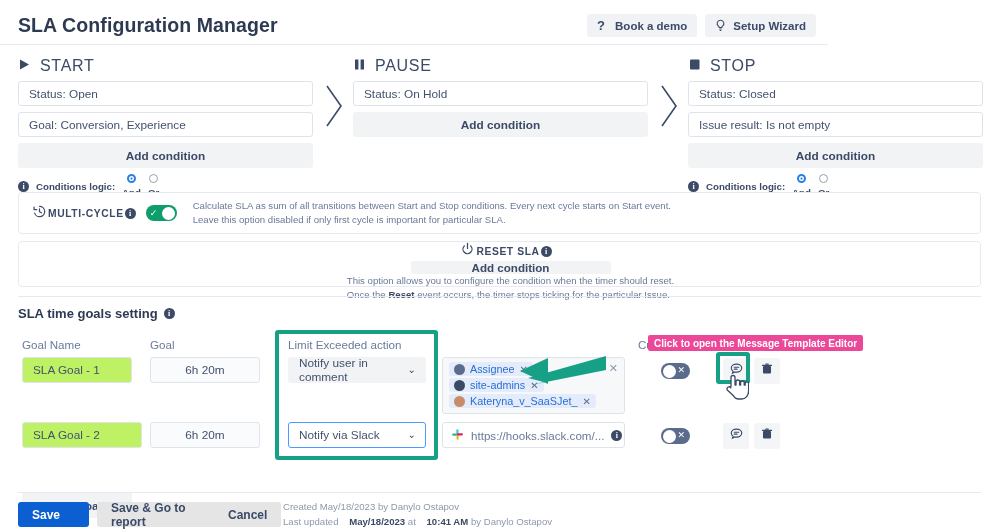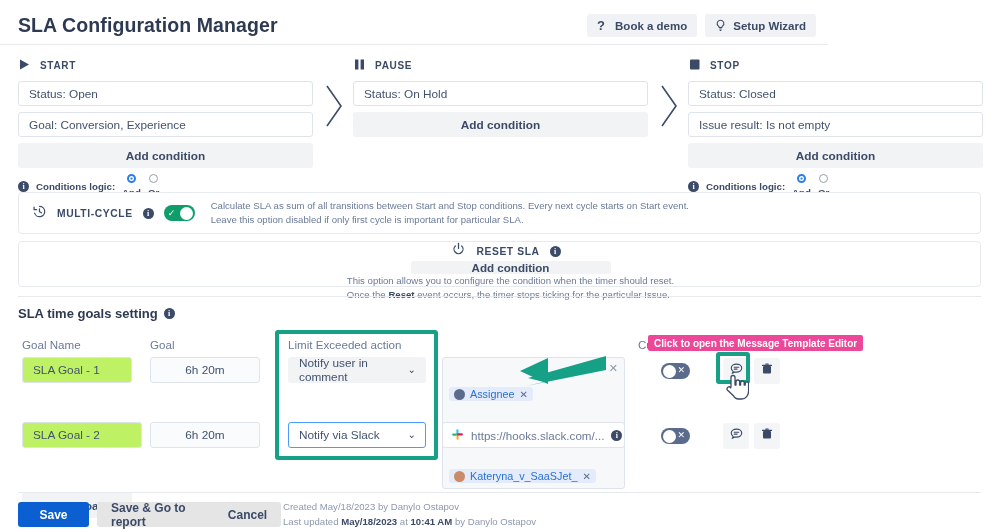--- a/index.html
+++ b/index.html
@@ -33,21 +33,21 @@
   .hbtn svg { display:block; }
 
   
   .flow { position:absolute; left:18px; top:56px; width:963px; height:130px; }
   .col { position:absolute; top:0; }
   .col-start { left:0; width:295px; }
   .col-pause { left:335px; width:295px; }
   .col-stop  { left:670px; width:295px; }
 
   .col-head { display:flex; align-items:center; gap:9px; height:19px; margin-bottom:6px; }
-  .col-head .lbl { font-size:10px; font-weight:700; letter-spacing:.7px; color:#3b4a66; }
+  .col-head .lbl { font-size:16px; font-weight:400; letter-spacing:.7px; color:#3b4a66; }
 
   .cond {
     height: 25px; border:1px solid #dfe3eb; border-radius:3px; background:#fff;
     display:flex; align-items:center; padding:0 10px;
     font-size: 11.8px; color:#42526e; margin-bottom:6px;
   }
   .addcond {
     height:25px; border-radius:3px; background:#f2f3f5;
     display:flex; align-items:center; justify-content:center;
     font-size:11.8px; font-weight:700; color:#3b4a66; cursor:pointer; margin-bottom:6px;
@@ -65,21 +65,21 @@
   .chev-sep { position:absolute; top:26px; }
 
   
   .band {
     position:absolute; left:18px; width:963px;
     border:1px solid #e6eaf0; border-radius:4px; background:#fff;
     display:flex; align-items:center;
   }
   .band-mc { top:192px; height:42px; }
   .band-rs { top:241px; height:46px;flex-direction:column; }
-  .band-label { display:flex; align-items:center; gap:10px; padding-left:13px; }
+  .band-label { display:flex; align-items:center; gap:1px; padding-left:13px; }
   .band-label .txt { font-size:10.3px; font-weight:700; letter-spacing:.6px; color:#3b4a66; }
   .toggle-green {
     width:31px; height:16px; border-radius:9px; background:#0f9d6a; position:relative; cursor:pointer;
     display:flex; align-items:center;
   }
   .toggle-green .knob { position:absolute; right:1.5px; width:13px; height:13px; border-radius:50%; background:#fff; }
   .toggle-green .chk { position:absolute; left:4px; color:#fff; font-size:9px; line-height:1; }
   .band-desc { font-size:9.6px; line-height:1.45; color:#6b7a99; padding-left:16px; }
   .band-desc b { color:#3b4a66; }
   .reset-add {
@@ -113,21 +113,21 @@
   }
   .fselect.focused { background:#fff; border:1.6px solid #4c9aff; }
   .caret { color:#3b4a66; font-size:10px; line-height:1; }
 
   .tagbox {
     position:absolute; border:1px solid #dfe3eb; border-radius:3px; background:#f7f8fa;
     padding:4px 6px 5px 6px; display:flex; flex-direction:column; gap:2px;
   }
   .tag {
     display:inline-flex; align-items:center; gap:5px; align-self:flex-start;
-    background:#e4ecfb; border-radius:3px; padding:1px 5px; font-size:10.8px; color:#2a6fd4;margin-top:25px;
+    background:#e4ecfb; border-radius:3px; padding:1px 5px; font-size:10.8px; color:#2a6fd4;
   }
   .tag .x { color:#5b6b8c; font-size:10px; cursor:pointer; }
   .tag .av { width:11px; height:11px; border-radius:50%; display:inline-block; flex:0 0 auto; }
   .tagbox-x { position:absolute; right:6px; top:4px; color:#8e99ad; font-size:11px; cursor:pointer; }
 
   .slackfield {
     position:absolute; height:26px; border:1px solid #dfe3eb; border-radius:3px; background:#fff;
     display:flex; align-items:center; gap:7px; padding:0 8px; font-size:11.6px; color:#6b7a99;
     justify-content:space-between;
   }
@@ -143,27 +143,27 @@
     display:flex; align-items:center; justify-content:center; cursor:pointer;
   }
   .addgoal {
     position:absolute; left:22px; top:456px; width:110px; height:26px; border-radius:3px; background:#f2f3f5;
     display:flex; align-items:center; justify-content:center; font-size:11.6px; font-weight:700; color:#3b4a66; cursor:pointer;margin-top:36px;
   }
 
   
   .foot-divider { position:absolute; left:18px; top:492px; width:963px; height:1px; background:#e6eaf0; }
   .btn {
-    position:absolute; height:25px; border-radius:3px; display:flex; align-items:center; justify-content:center;
+    position:absolute; height:25px; border-radius:3px; display:flex; align-items:center; justify-content:flex-start;
     font-size:12px; font-weight:700; cursor:pointer; padding:0 14px;
   }
   .btn-primary { background:#0b5fd0; color:#fff; left:18px; top:502px; width:71px; }
   .btn-sub { background:#e5e5e5; color:#3b4a66; }
   .meta { position:absolute; left:283px; top:500px; font-size:9.6px; line-height:1.55; color:#8e99ad; }
-  .meta b { color:#3b4a66; }
+  .meta b { color:#3b4a66;margin-left:8px; }
 
   
   .hl-box {
     position:absolute; border:4px solid #16a085; border-radius:3px; pointer-events:none;
   }
   .hl-action { left:275px; top:330px; width:163px; height:130px; background:#fff; }
   .hl-msg { left:716px; top:352px; width:34px; height:32px; }
   .tooltip {
     position:absolute; left:648px; top:335px; height:16px;
     background:#ec4899; color:#fff; border-radius:2px;

